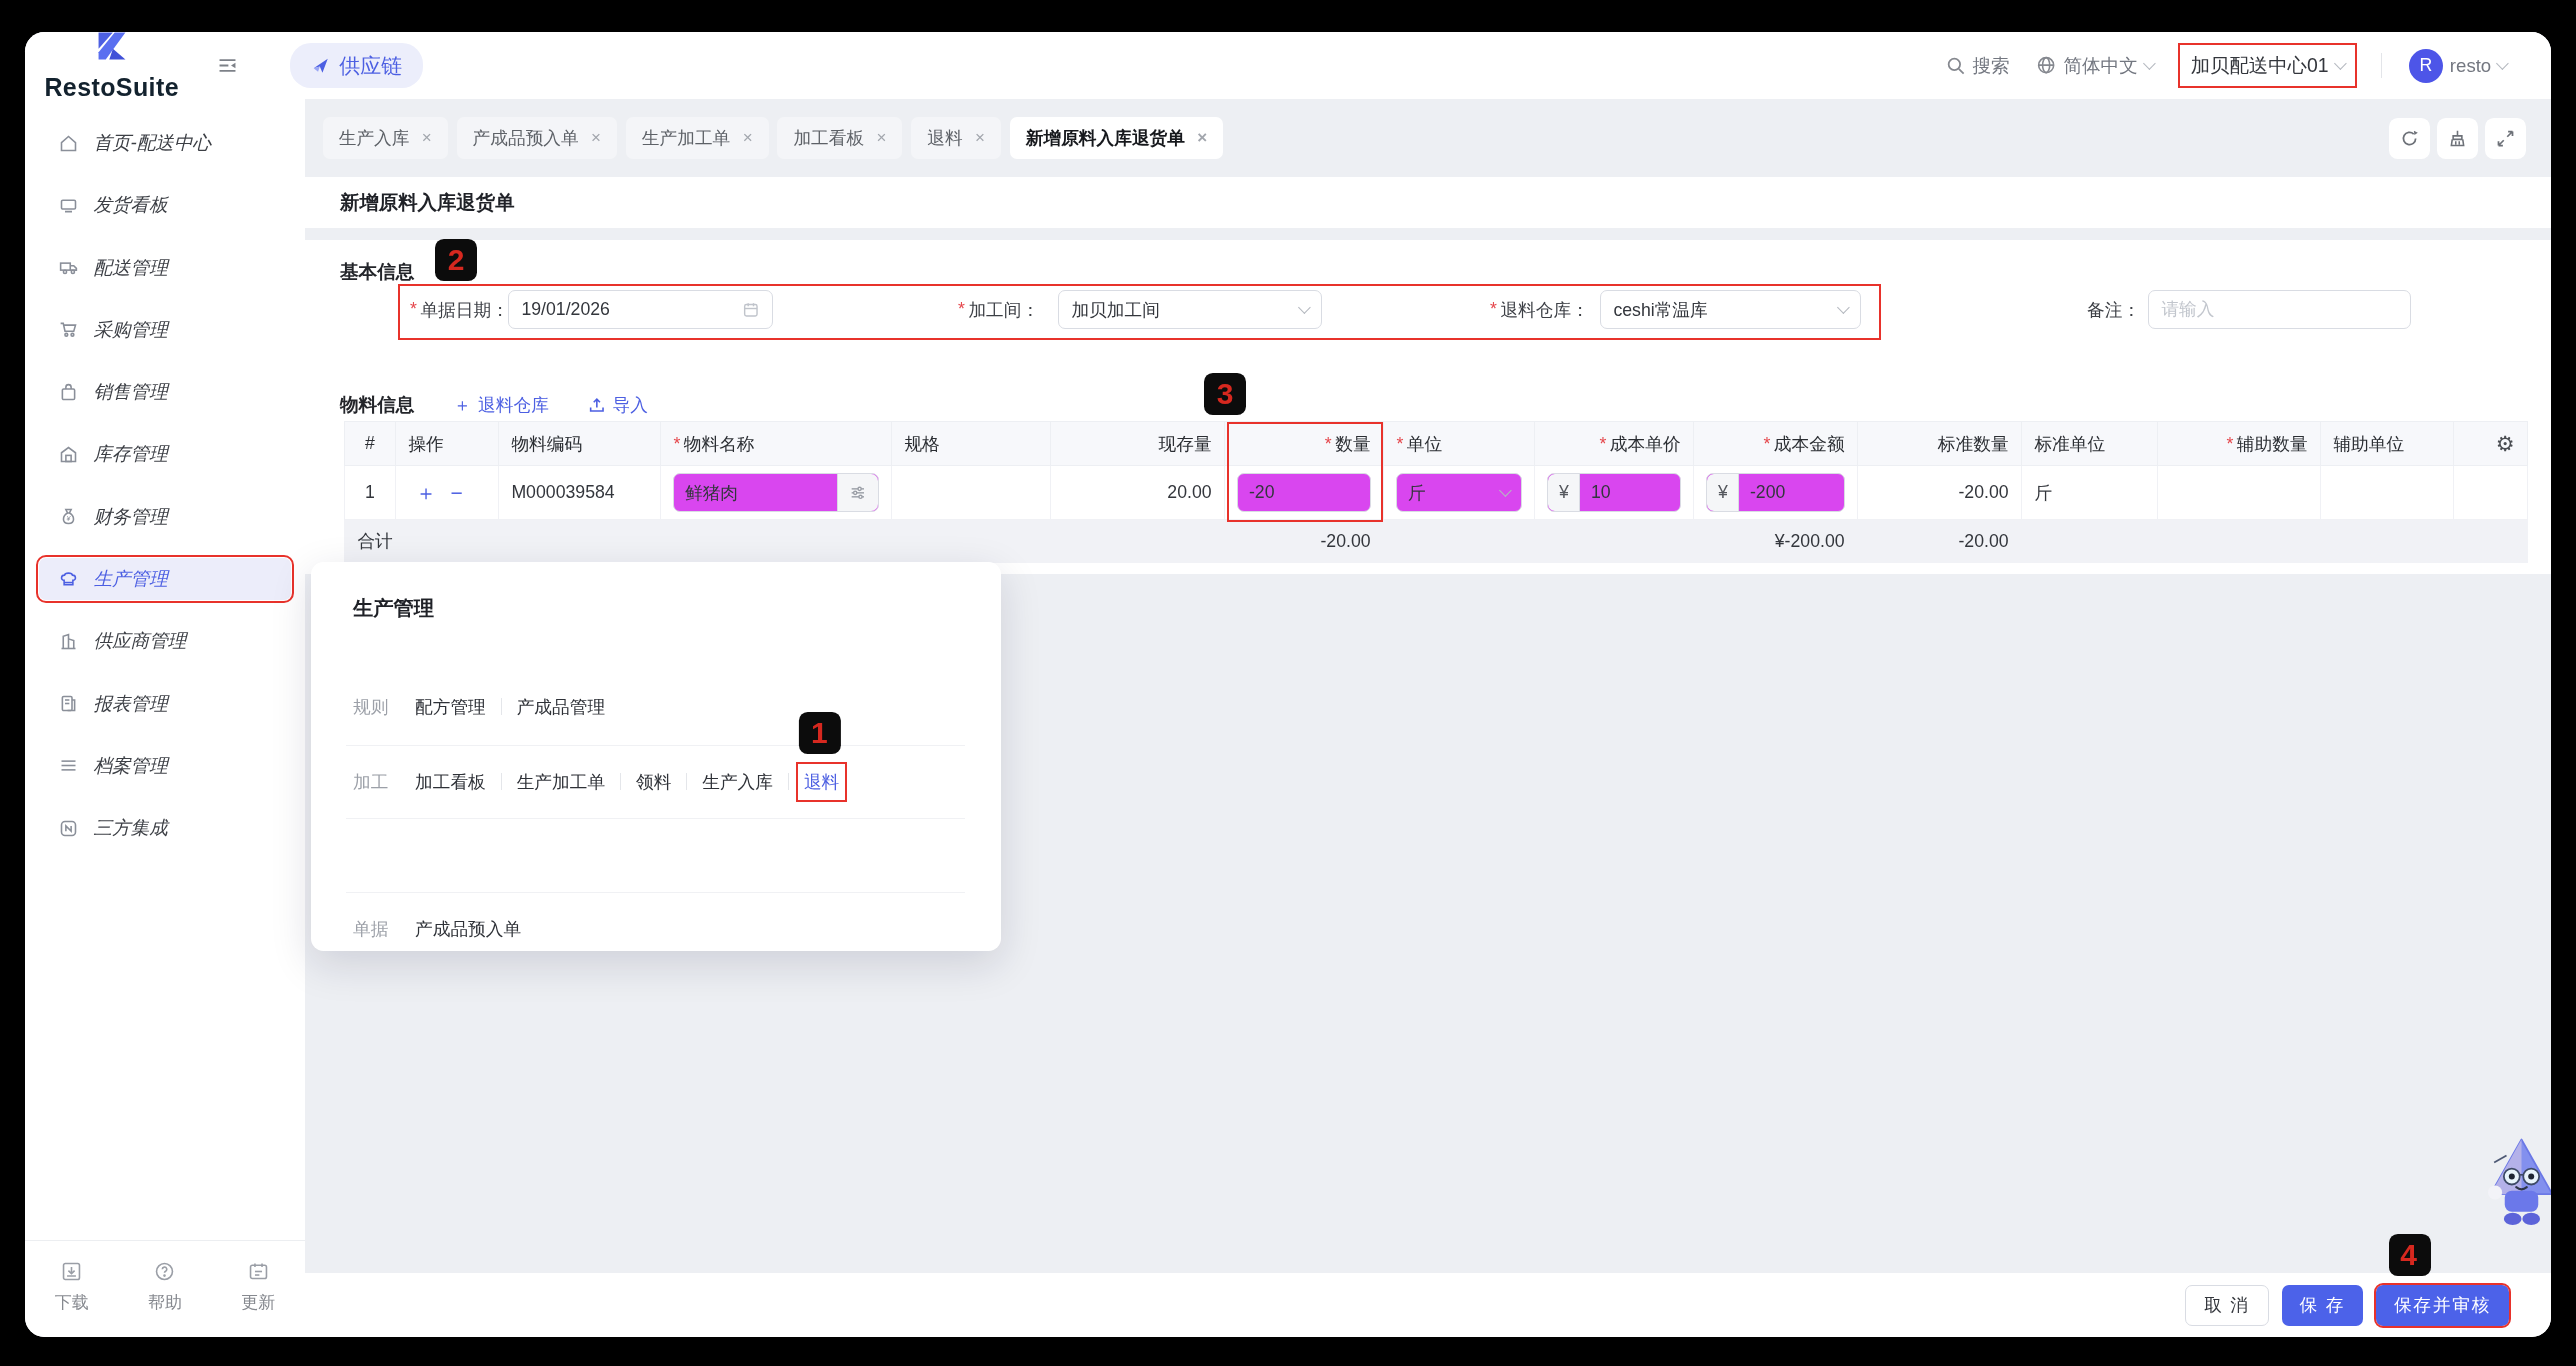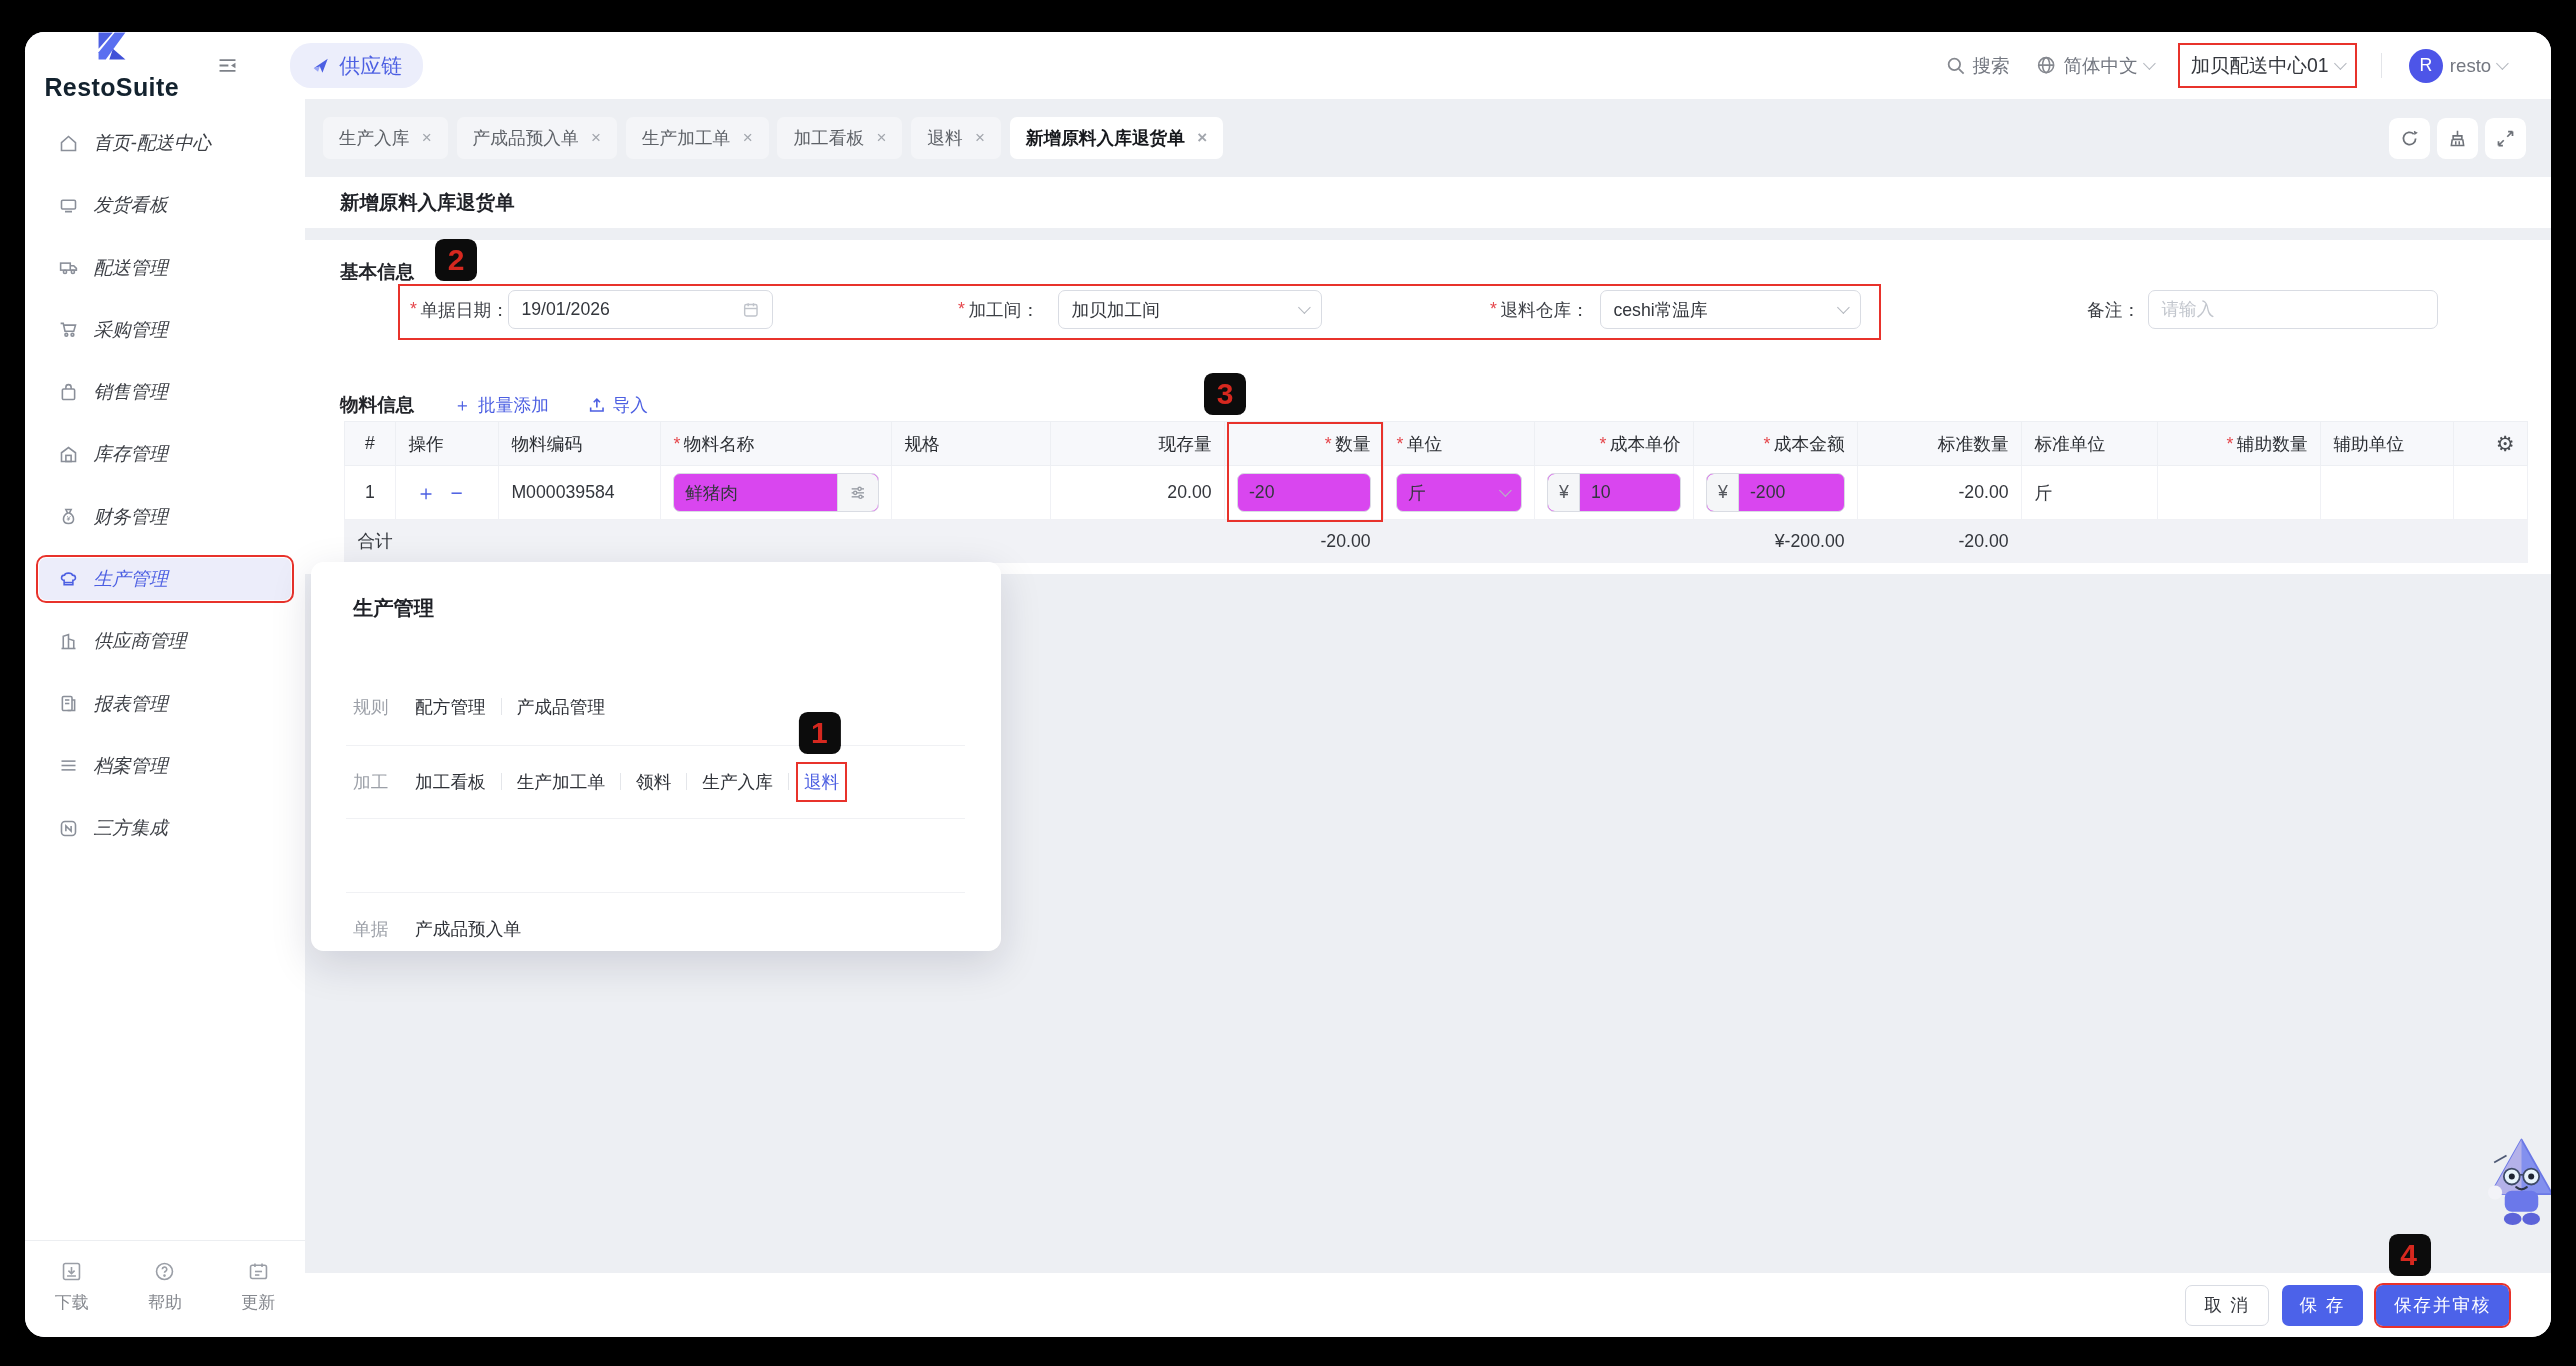--- a/index.html
+++ b/index.html
@@ -402,30 +402,30 @@
           <span class="req">*</span>
           <span>退料仓库：</span>
         </div>
         <div class="f-abs inp" style="left:1295px;width:261px;">
           <span>ceshi常温库</span>
           <span class="suffix chev"></span>
         </div>
         <div class="f-abs" style="left:1782px;">
           <span>备注：</span>
         </div>
-        <div class="f-abs inp" style="left:1843px;width:290px;">
+        <div class="f-abs inp" style="left:1843px;width:263px;">
           <input placeholder="请输入" style="">
         </div>
       </div>
 
       <div class="mi-row">
         <span class="sec-label">物料信息</span>
         <span class="blue-act">
           <span>＋</span>
-          <span>批量添加</span>
+          <span>退料仓库</span>
         </span>
         <span class="blue-act">
           <svg class="ic" width="17.7" height="17.7" viewBox="0 0 20 20" fill="none" stroke="#4c5fe2" stroke-width="1.8">
               <path d="M10 13 V4 M6.5 7 L10 3.5 L13.5 7"></path>
               <path d="M3 13 v4 h14 v-4"></path>
             </svg>
           <span>导入</span>
         </span>
       </div>
 

